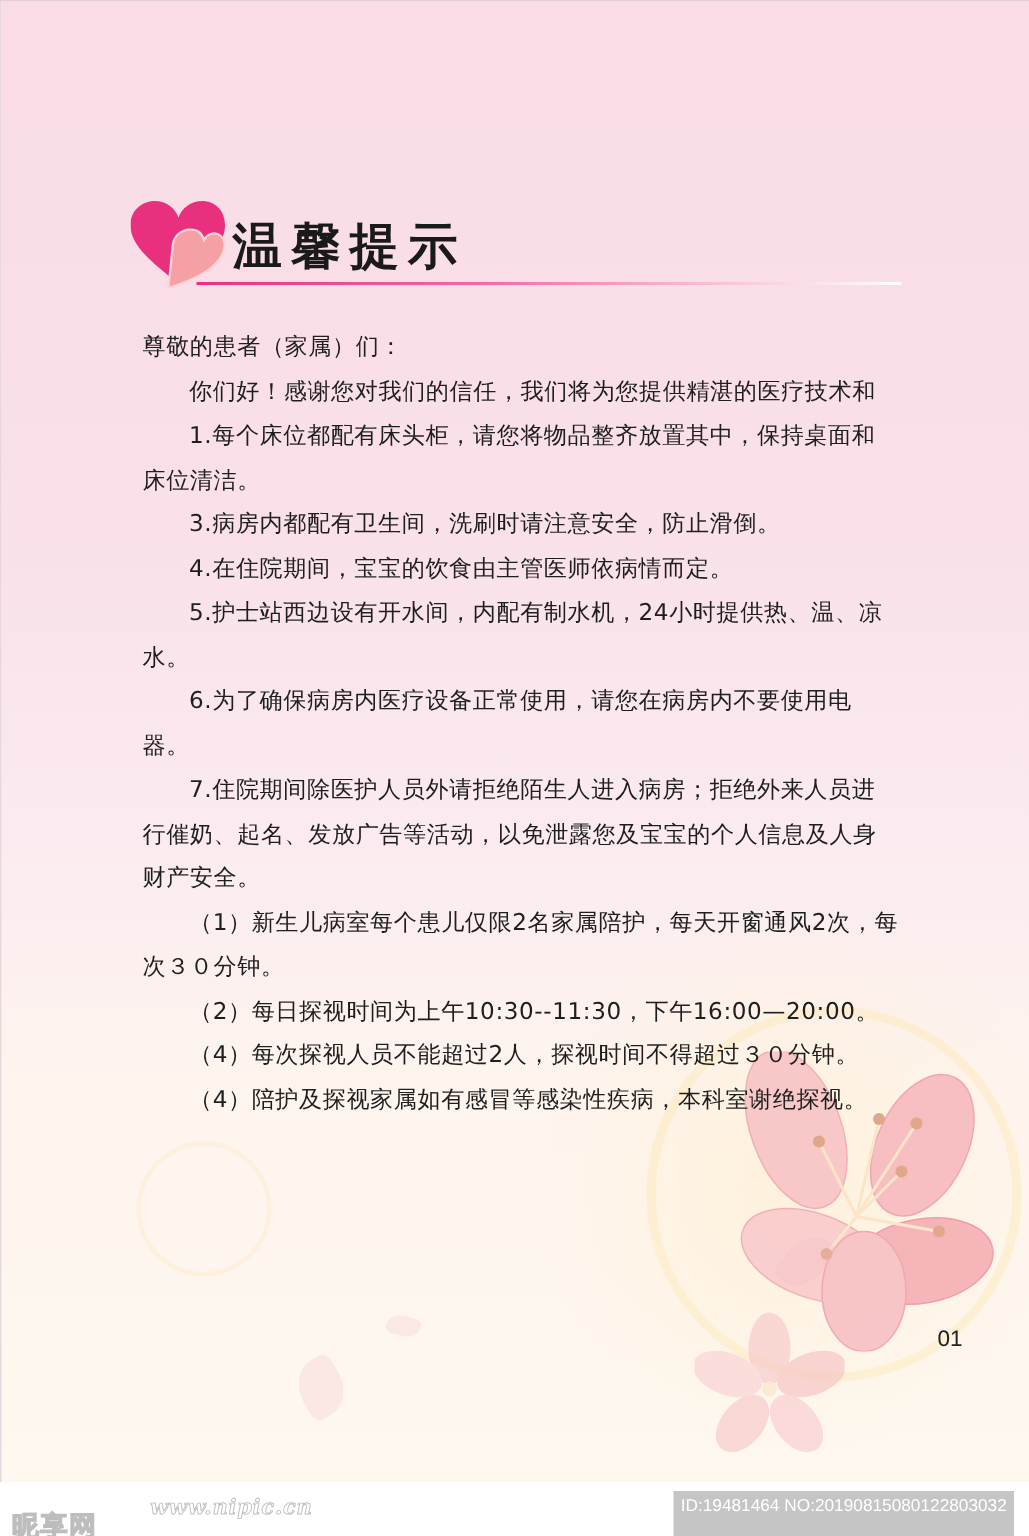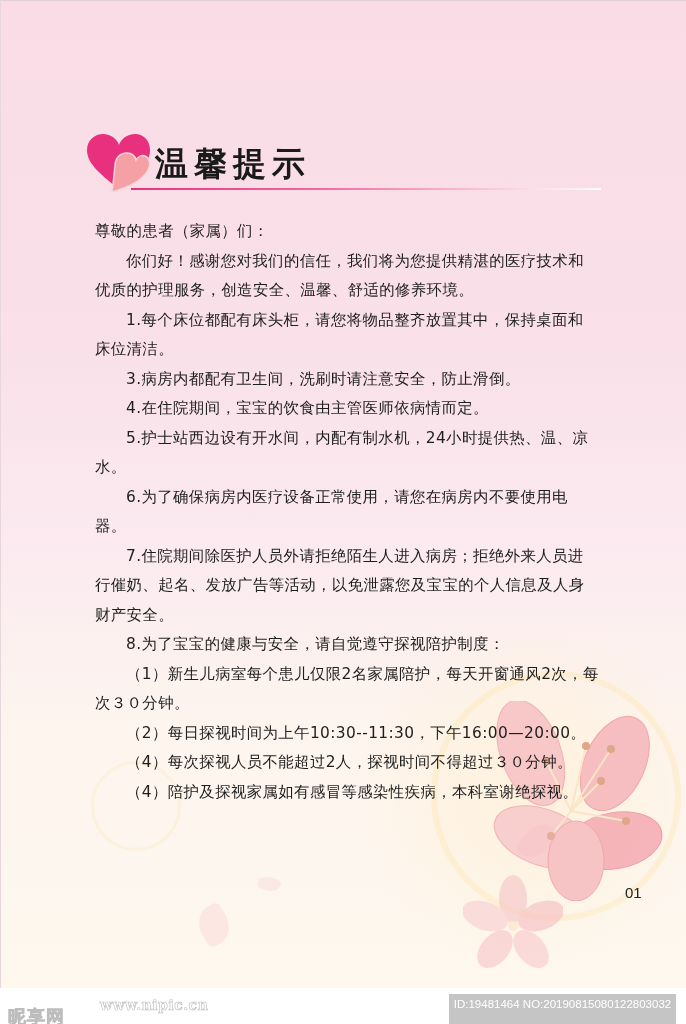--- a/index.html
+++ b/index.html
@@ -37,21 +37,21 @@
   }
 
   .content { position: absolute; left: 94px; top: 216px; width: 540px; color: #1e1e1e; }
   .line { font-size: 15.4px; line-height: 29.5px; white-space: nowrap; letter-spacing: 0.4px; }
   .indent { padding-left: 31px; }
   .sub-indent { padding-left: 31px; }
 
   .page-number { position: absolute; left: 624px; top: 883px; font-family: "Liberation Sans", sans-serif; font-size: 15px; color: #222; }
 
   .watermark-logo { position: absolute; left: 8px; top: 993px; font-family: "DejaVu Sans", sans-serif; font-size: 18px; color: #ffffff; -webkit-text-stroke: 0.8px #bdbdbd; font-weight: bold; letter-spacing: 1px; margin-top: 12px; }
-  .watermark-site { position: absolute; left: 100px; top: 997px; font-family: "DejaVu Serif", serif; font-weight: bold; font-size: 14px; color: #ffffff; -webkit-text-stroke: 0.6px #bdbdbd; letter-spacing: 0.5px; }
+  .watermark-site { position: absolute; left: 100px; top: 997px; font-family: "DejaVu Serif", serif; font-style: italic; font-weight: bold; font-size: 14px; color: #ffffff; -webkit-text-stroke: 0.6px #bdbdbd; letter-spacing: 0.5px; }
   .id-badge { position: absolute; left: 449px; top: 994px; width: 227px; height: 36px; background: #c5c5c5; color: #ffffff; font-family: "Liberation Sans", sans-serif; font-size: 11.5px; line-height: 20px; text-align: center; }
 </style>
 </head>
 <body>
 
 <div class="page">
   <div class="glow warm"></div>
   <div class="glow ring1"></div>
   <div class="glow ring2"></div>
 
@@ -103,21 +103,20 @@
     </svg>
     <div class="title-text">温馨提示</div>
     <div class="title-line"></div>
   </div>
 
   <div class="content">
     <div class="line">尊敬的患者（家属）们：</div>
 
     <div>
       <div class="line indent">你们好！感谢您对我们的信任，我们将为您提供精湛的医疗技术和</div>
-      <div class="line">优质的护理服务，创造安全、温馨、舒适的修养环境。</div>
     </div>
     <div>
       <div class="line indent">1.每个床位都配有床头柜，请您将物品整齐放置其中，保持桌面和</div>
       <div class="line">床位清洁。</div>
     </div>
     <div>
       <div class="line indent">3.病房内都配有卫生间，洗刷时请注意安全，防止滑倒。</div>
     </div>
     <div>
       <div class="line indent">4.在住院期间，宝宝的饮食由主管医师依病情而定。</div>
@@ -129,23 +128,20 @@
     <div>
       <div class="line indent">6.为了确保病房内医疗设备正常使用，请您在病房内不要使用电</div>
       <div class="line">器。</div>
     </div>
     <div>
       <div class="line indent">7.住院期间除医护人员外请拒绝陌生人进入病房；拒绝外来人员进</div>
       <div class="line">行催奶、起名、发放广告等活动，以免泄露您及宝宝的个人信息及人身</div>
       <div class="line">财产安全。</div>
     </div>
     <div>
-      <div class="line indent">8.为了宝宝的健康与安全，请自觉遵守探视陪护制度：</div>
-    </div>
-    <div>
       <div class="line sub-indent">（1）新生儿病室每个患儿仅限2名家属陪护，每天开窗通风2次，每</div>
       <div class="line">次３０分钟。</div>
     </div>
     <div>
       <div class="line sub-indent">（2）每日探视时间为上午10:30--11:30，下午16:00—20:00。</div>
     </div>
     <div>
       <div class="line sub-indent">（4）每次探视人员不能超过2人，探视时间不得超过３０分钟。</div>
     </div>
     <div>

